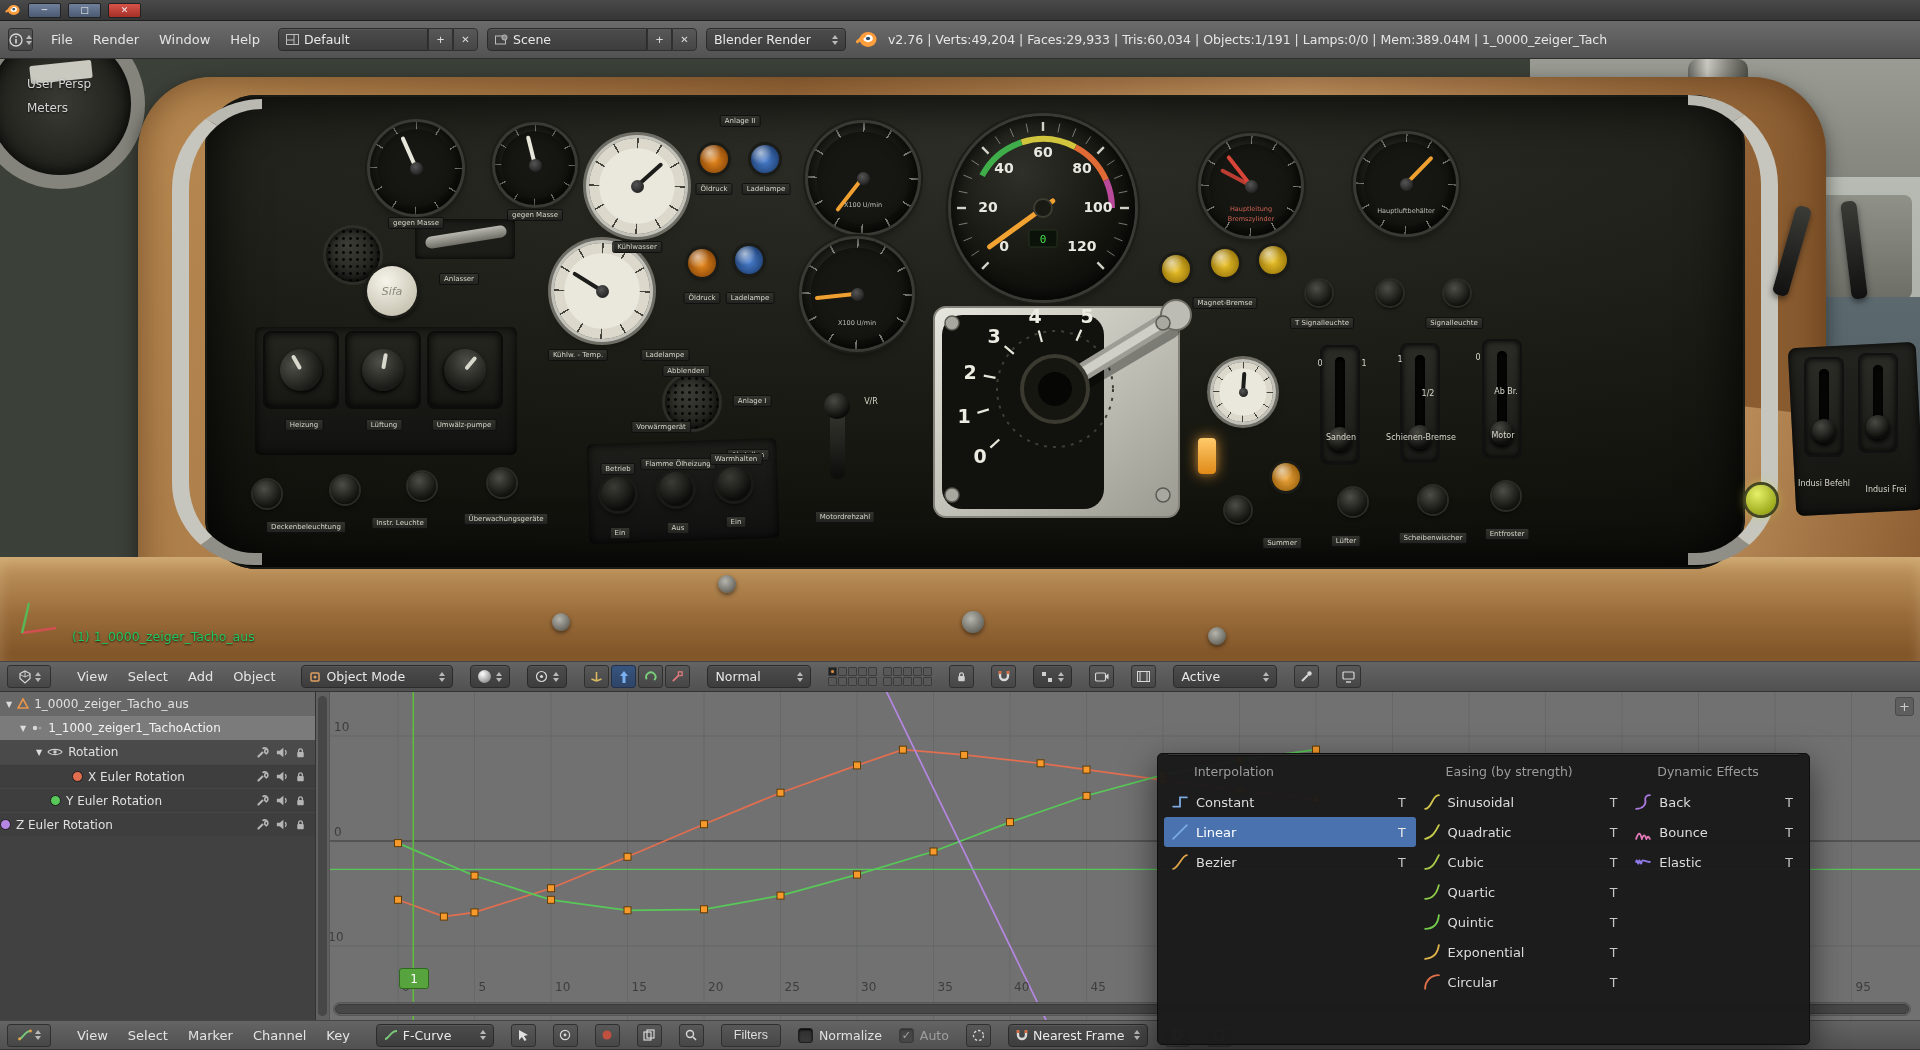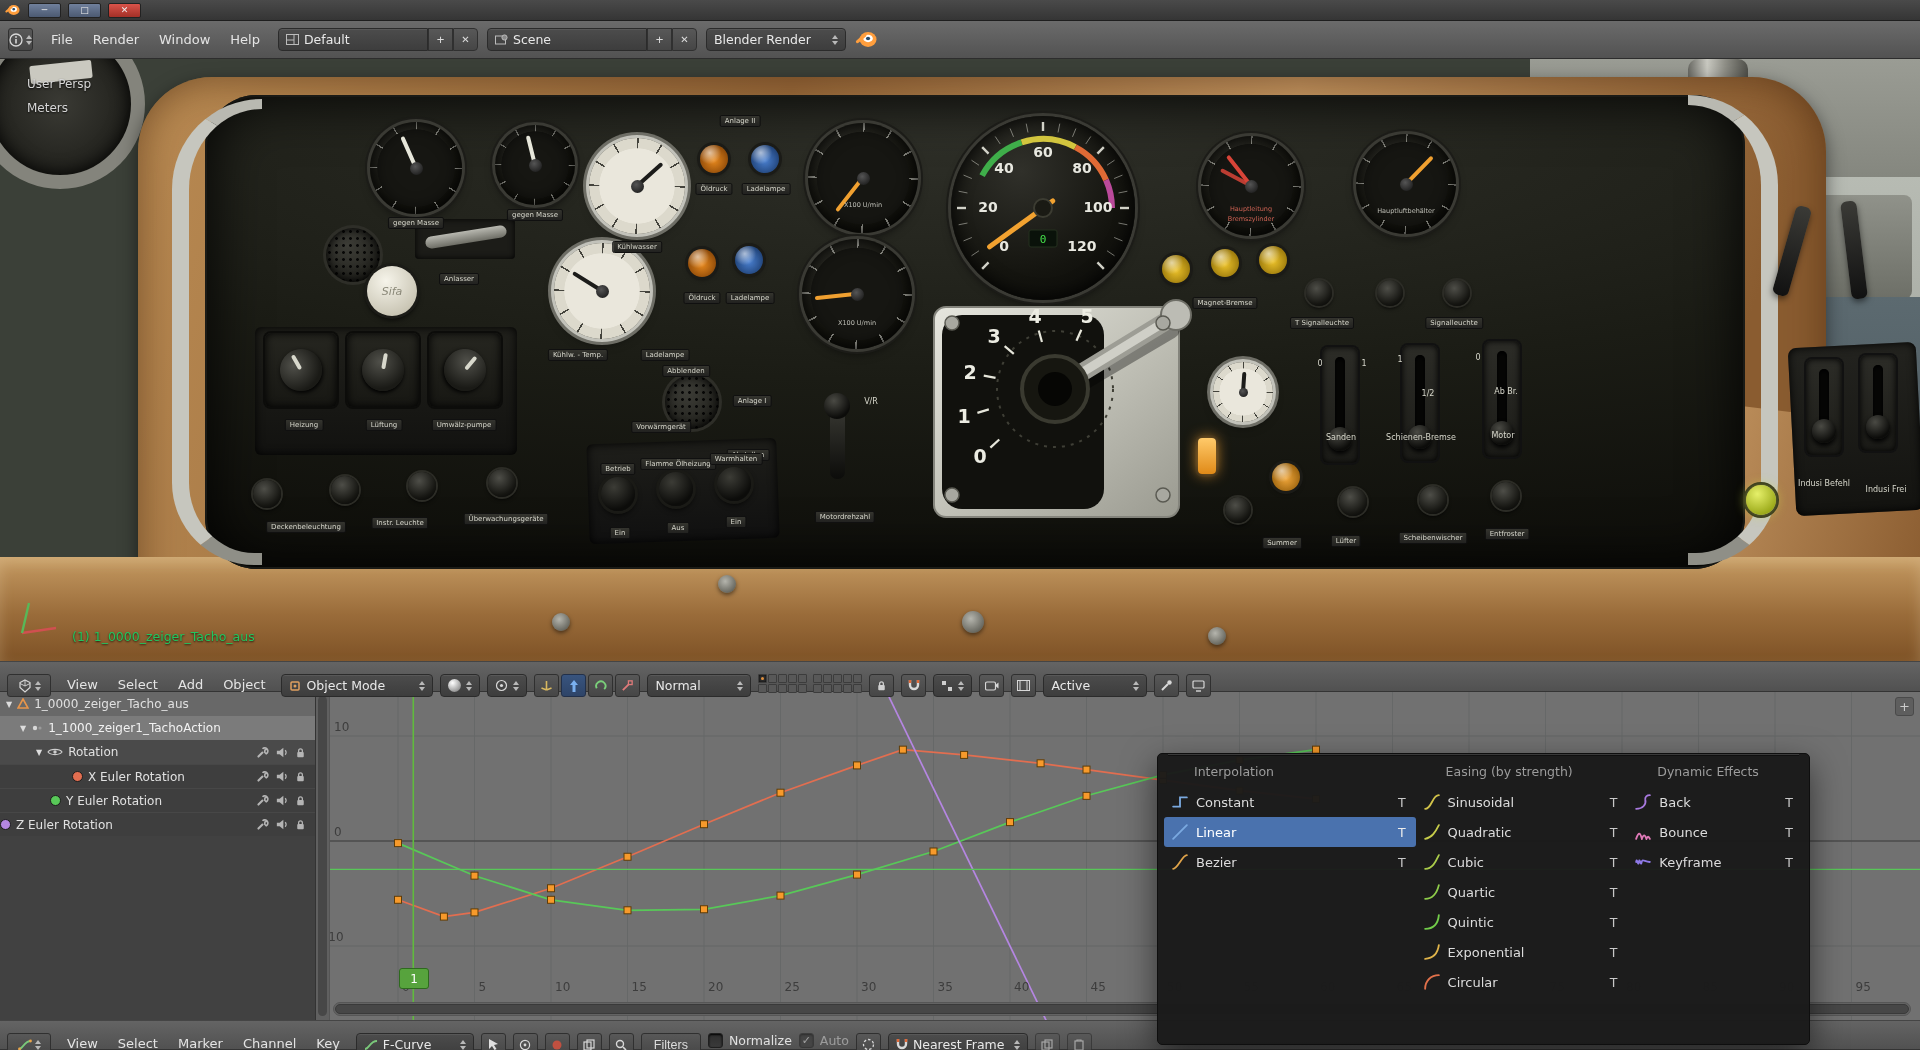--- a/index.html
+++ b/index.html
@@ -8,21 +8,21 @@
 .abs{position:absolute}
 
 
 #titlebar{position:absolute;left:0;top:0;width:100%;height:21px;background:linear-gradient(#4a4a4a,#353535);border-bottom:1px solid #1e1e1e;display:flex;align-items:center;gap:7px;padding:0 5px;z-index:30}
 #titlebar .t{font-size:11.5px;color:#d8d8d8;flex:1;white-space:nowrap;overflow:hidden}
 .win-btn{width:33px;height:15px;border-radius:2px;font-size:9px;line-height:13px;text-align:center;color:#eee;border:1px solid #222;flex:none}
 .win-min,.win-max{background:linear-gradient(#70809c,#4c5a72)}
 .win-close{background:linear-gradient(#d9534a,#a33027)}
 
 
-.hdr{position:absolute;left:0;width:100%;display:flex;align-items:flex-start;gap:7px;padding:12px 7px;background:linear-gradient(#646464,#515151);border-top:1px solid #454545;border-bottom:1px solid #343434;z-index:20}
+.hdr{position:absolute;left:0;width:100%;display:flex;align-items:center;gap:17px;padding:12px 7px;background:linear-gradient(#646464,#515151);border-top:1px solid #454545;border-bottom:1px solid #343434;z-index:20}
 .menus{display:flex;gap:2px;flex:none}
 .menu-item{color:#e4e4e4;font-size:13px;padding:3px 9px;border-radius:3px;white-space:nowrap}
 .dd{height:23px;background:linear-gradient(#4c4c4c,#3d3d3d);border:1px solid #2b2b2b;border-radius:4px;display:flex;align-items:center;gap:5px;padding:0 7px;color:#e8e8e8;font-size:12.5px;box-shadow:inset 0 1px 0 rgba(255,255,255,.07);flex:none;white-space:nowrap}
 .updown{display:flex;flex-direction:column;gap:2px;flex:none}
 .updown b{display:block;width:0;height:0;border-left:3.5px solid transparent;border-right:3.5px solid transparent}
 .updown .u{border-bottom:4px solid #b9b9b9}
 .updown .d{border-top:4px solid #b9b9b9}
 .hbtn{min-width:25px;height:23px;background:linear-gradient(#585858,#464646);border:1px solid #303030;border-radius:3px;display:flex;align-items:center;justify-content:center;gap:3px;color:#ddd;flex:none}
 .hbtn.pressed{background:linear-gradient(#38547e,#2e4468);border-color:#22304a}
 .cbwrap{display:flex;align-items:center;gap:6px;color:#e0e0e0;font-size:12.5px;flex:none}
@@ -168,20 +168,21 @@
           <b class="u"></b>
           <b class="d"></b>
         </span>
     </div>
     <svg width="24" height="19" viewBox="0 0 22 18">
         <ellipse cx="12" cy="9" rx="8" ry="7" fill="#ff9e3d"></ellipse>
         <ellipse cx="12" cy="8" rx="4.5" ry="3.5" fill="#fff"></ellipse>
         <ellipse cx="12" cy="8" rx="2" ry="1.6" fill="#2a4a66"></ellipse>
         <path d="M2 11L9 5" stroke="#ff9e3d" stroke-width="3" stroke-linecap="round"></path>
       </svg>
+    <span id="stats">v2.76 | Verts:49,204 | Faces:29,933 | Tris:60,034 | Objects:1/191 | Lamps:0/0 | Mem:389.04M | 1_0000_zeiger_Tach</span>
   </div>
 
   <div id="scene">
 
     <div class="abs" style="left:1530px;top:0;width:390px;height:128px;background:linear-gradient(#9a9c94,#83857d)"></div>
     <div class="abs" style="left:1688px;top:0;width:60px;height:112px;border-radius:10px;background:linear-gradient(90deg,#6a6a64,#c9c9c1 32%,#8f8f87 62%,#50504a)"></div>
     <div class="abs" style="left:1664px;top:90px;width:86px;height:38px;border-radius:12px;background:linear-gradient(#b5b5ad,#6a6a62);transform:rotate(14deg)"></div>
     <div class="abs" style="left:1556px;top:118px;width:364px;height:246px;background:linear-gradient(#b7bbb3,#a3a79f)"></div>
     <div class="abs" style="left:1760px;top:136px;width:152px;height:104px;border-radius:8px;background:linear-gradient(#90928a,#6d6f67)"></div>
     <div class="lever-blk" style="left:1784px;top:146px;width:16px;height:92px;transform:rotate(16deg)"></div>
@@ -986,20 +987,20 @@
             <svg width="16" height="16" viewBox="0 0 14 14">
               <path d="M1 13C3 7 4.5 7 6 13C7.5 9 8.5 9 10 13C11 10.5 12 10.5 13 13" fill="none" stroke="#e07ab8" stroke-width="1.6" stroke-linecap="round"></path>
             </svg>
             <span class="lbl">Bounce</span>
             <span class="sc">T</span>
           </div>
           <div class="pp-item">
             <svg width="16" height="16" viewBox="0 0 14 14">
               <path d="M1 7C1.8 2 2.6 12 3.4 7C4.2 2 5 12 5.8 7C6.6 4 8 6.5 13 7" fill="none" stroke="#8f7ae8" stroke-width="1.6" stroke-linecap="round"></path>
             </svg>
-            <span class="lbl">Keyframe</span>
+            <span class="lbl">Elastic</span>
             <span class="sc">T</span>
           </div>
         </div>
       </div>
   </div>
 
 </div>
 
 </body></html>

